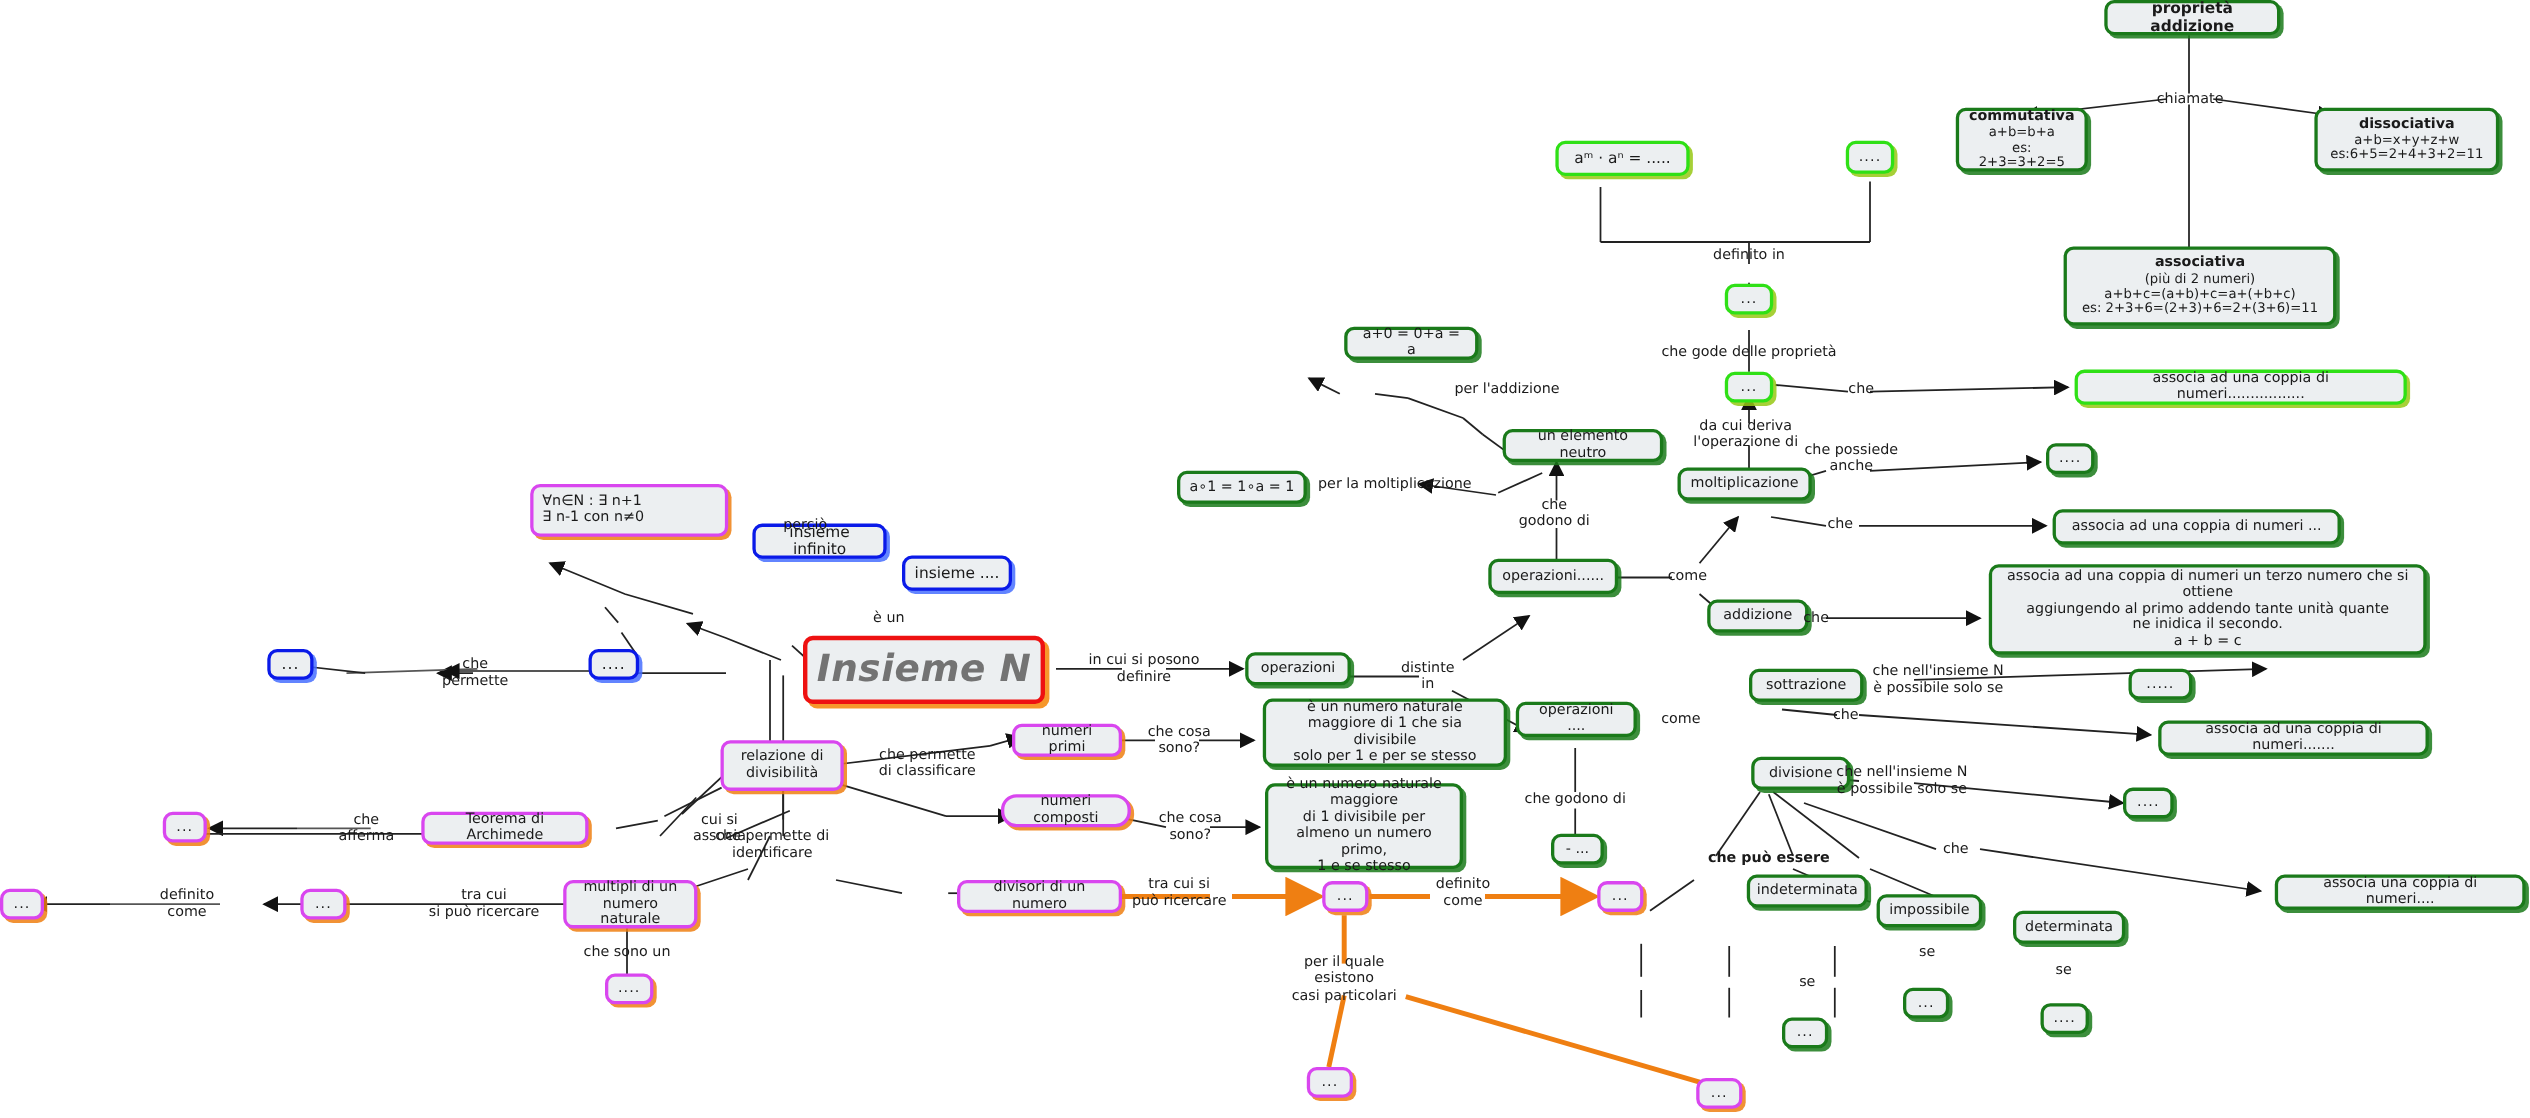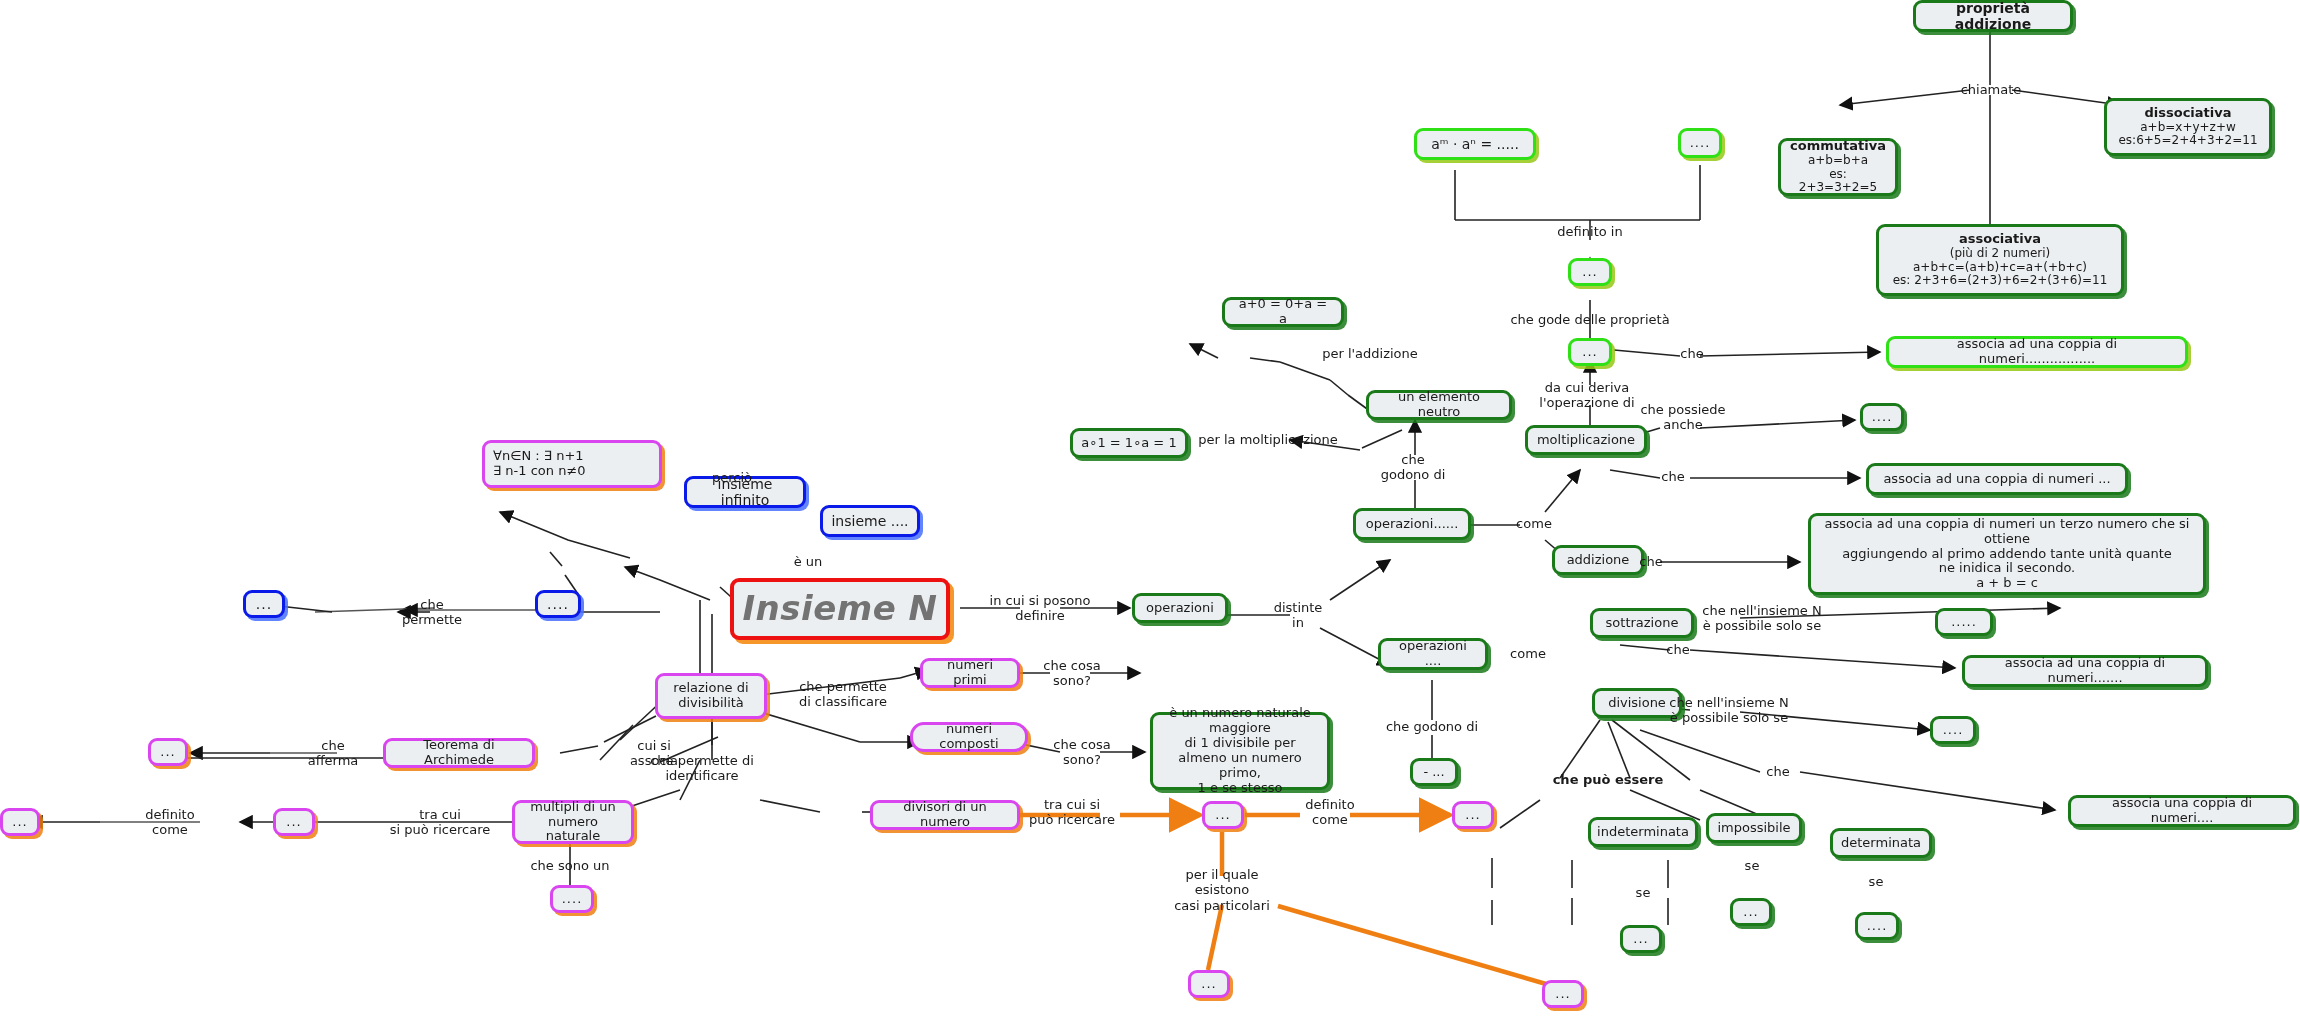--- a/index.html
+++ b/index.html
@@ -243,20 +243,25 @@
   </div>
 
   <div class="node o" style="left:920px;top:658px;width:100px;height:30px;">
     <span class="t f13">numeri primi</span>
   </div>
 
   <div class="node o" style="left:910px;top:722px;width:118px;height:30px;border-radius:14px;">
     <span class="t f13">numeri composti</span>
   </div>
 
+  <div class="node g" style="left:1148px;top:635px;width:222px;height:62px;">
+    <span class="t f13">è un numero naturale
+maggiore di 1 che sia divisibile
+solo per 1 e per se stesso</span>
+  </div>
 
   <div class="node g" style="left:1150px;top:712px;width:180px;height:78px;">
     <span class="t f13">è un numero naturale maggiore
 di 1 divisibile per
 almeno un numero primo,
 1 e se stesso</span>
   </div>
 
   <div class="node o" style="left:870px;top:800px;width:150px;height:30px;">
     <span class="t f13">divisori di un numero</span>
@@ -366,21 +371,21 @@
   </div>
 
   <div class="node g" style="left:1930px;top:716px;width:46px;height:28px;">
     <span class="t f13 dots">....</span>
   </div>
 
   <div class="node g" style="left:2068px;top:795px;width:228px;height:32px;">
     <span class="t f13">associa una coppia di numeri....</span>
   </div>
 
-  <div class="node g" style="left:1588px;top:817px;width:110px;height:30px;">
+  <div class="node g" style="left:1588px;top:795px;width:110px;height:30px;">
     <span class="t f13">indeterminata</span>
   </div>
 
   <div class="node g" style="left:1706px;top:813px;width:96px;height:30px;">
     <span class="t f13">impossibile</span>
   </div>
 
   <div class="node g" style="left:1830px;top:828px;width:102px;height:30px;">
     <span class="t f13">determinata</span>
   </div>
@@ -394,21 +399,21 @@
   </div>
 
   <div class="node g" style="left:1855px;top:912px;width:44px;height:28px;">
     <span class="t f13 dots">....</span>
   </div>
 
   <div class="node g" style="left:1913px;top:0px;width:160px;height:32px;">
     <span class="t f14 bold">proprietà addizione</span>
   </div>
 
-  <div class="node g" style="left:1778px;top:98px;width:120px;height:58px;flex-direction:column;margin-top:40px;">
+  <div class="node g" style="left:1778px;top:98px;width:120px;height:58px;flex-direction:column;">
     <span class="t f13 bold">commutativa</span>
     <span class="t f12">a+b=b+a
 es: 2+3=3+2=5</span>
   </div>
 
   <div class="node g" style="left:2104px;top:98px;width:168px;height:58px;flex-direction:column;">
     <span class="t f13 bold">dissociativa</span>
     <span class="t f12">a+b=x+y+z+w
 es:6+5=2+4+3+2=11</span>
   </div>

